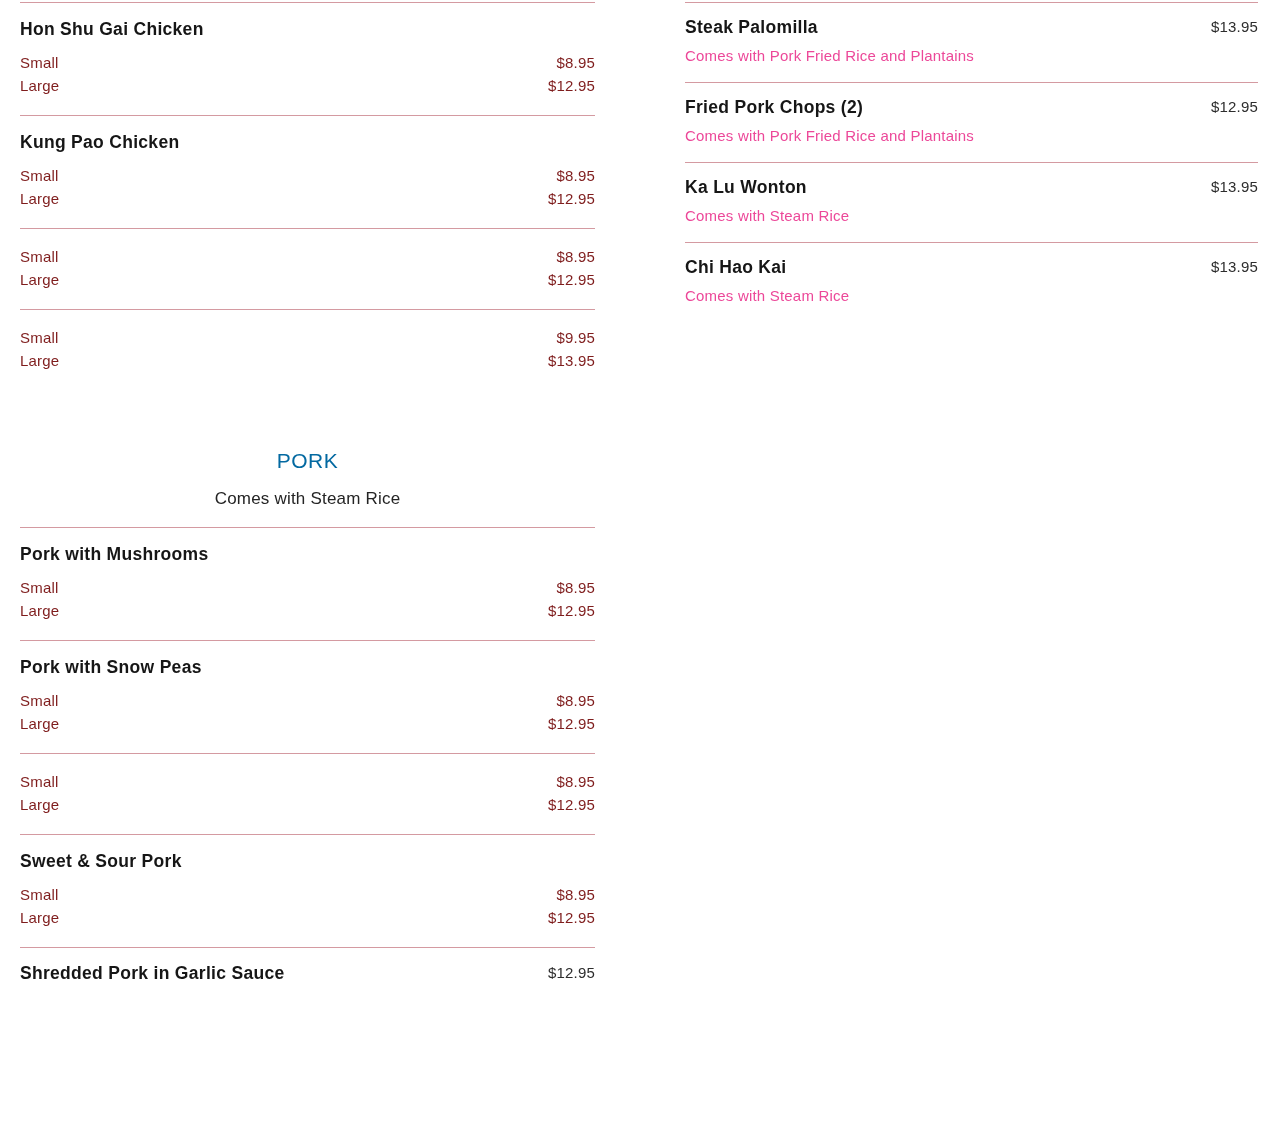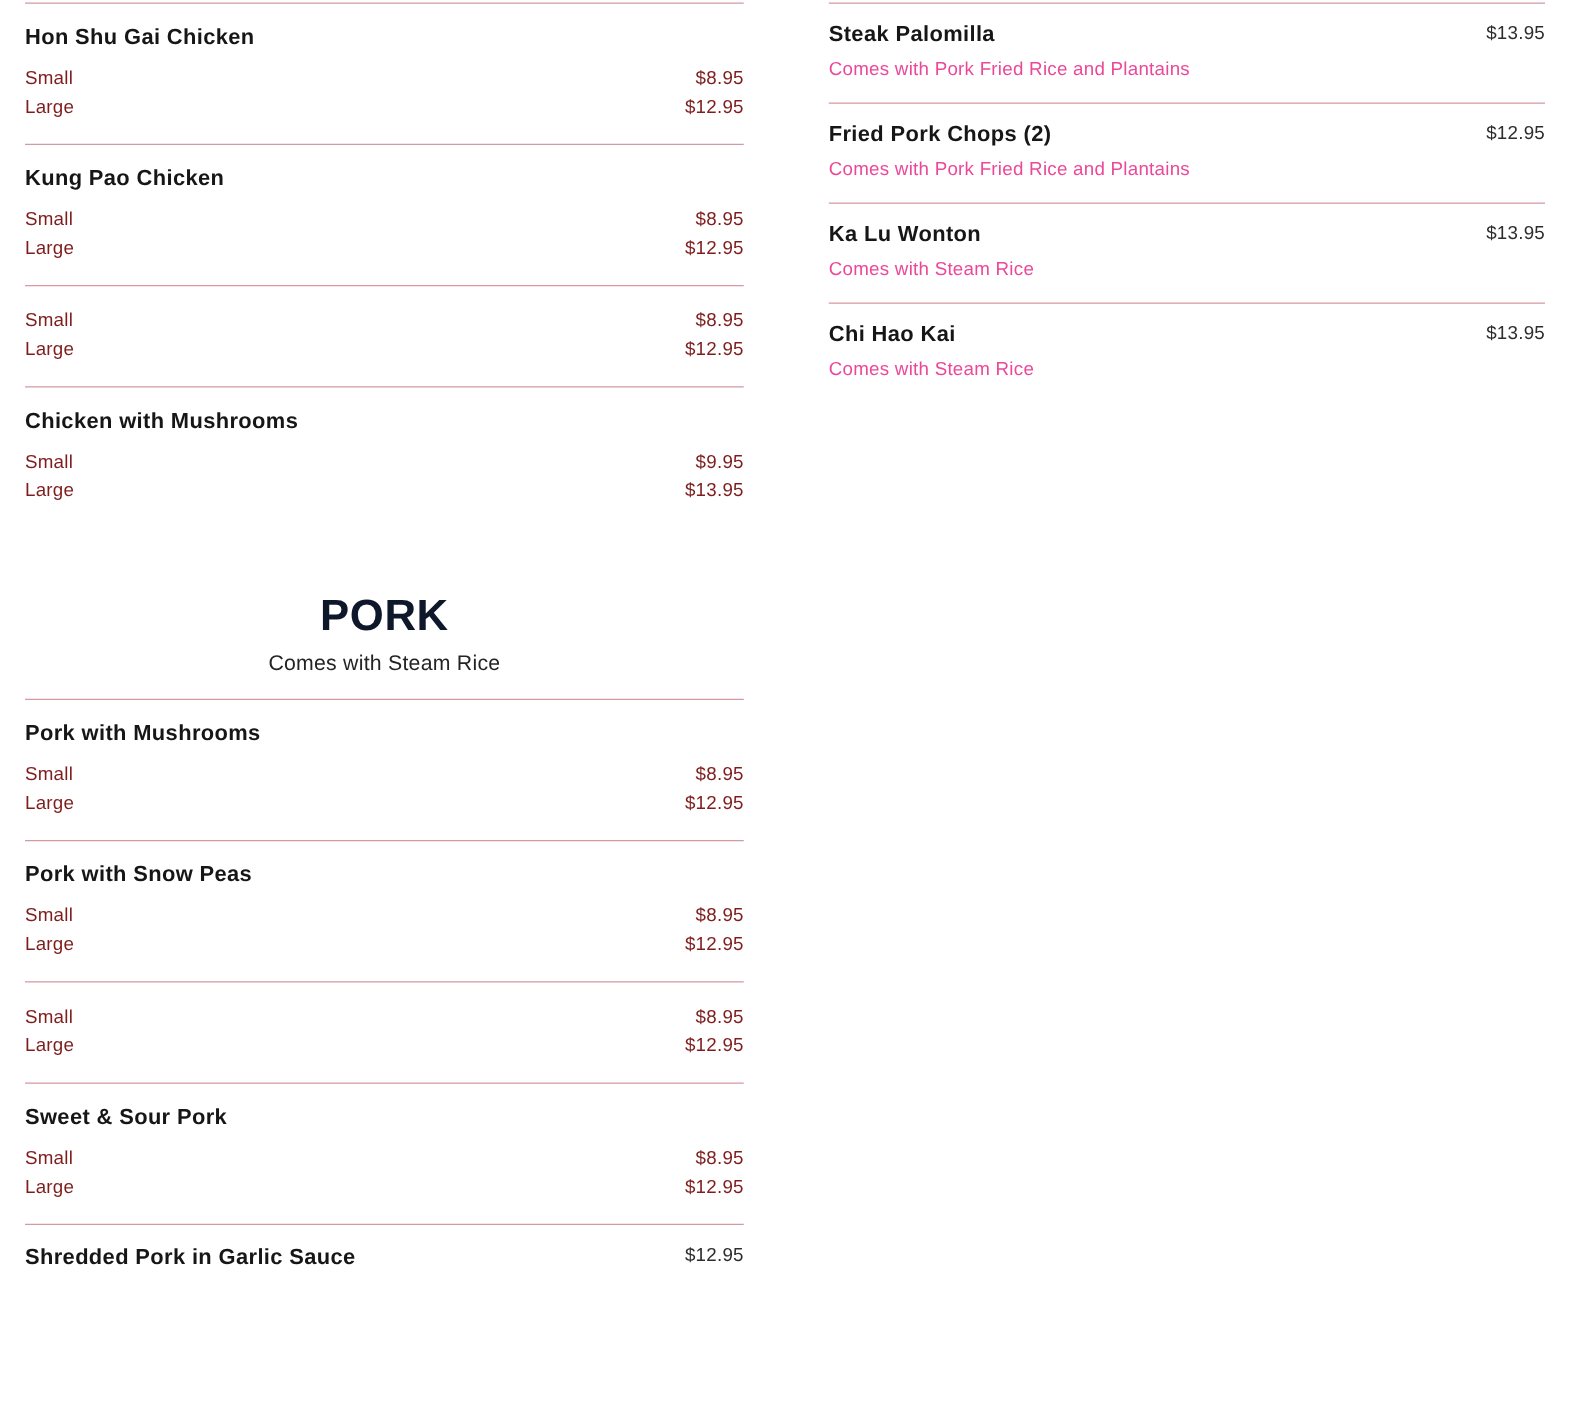--- a/index.html
+++ b/index.html
@@ -8,21 +8,21 @@
     font-family: "Liberation Sans", sans-serif;
     color: #222222;
     -webkit-font-smoothing: antialiased;
   }
   .page {
     width: 1269px;
     height: 1134px;
     background: #ffffff;
     padding: 2px 21px 0 20px;
     display: flex;
-    gap: 68px;
+    gap: 90px;
     overflow: hidden;
   }
   .col { flex: none; }
   .col-left { width: 575px; }
   .col-right { width: 573px; }
 
   
   .item { border-top: 1px solid #d49aa1; }
 
   
@@ -46,23 +46,23 @@
   .opt-label { letter-spacing: 0.2px; }
   .opt-price { letter-spacing: 0.2px; }
 
   
   .section-header {
     margin-top: 56px;
     padding-bottom: 19px;
     text-align: center;
   }
   .section-title {
-    color: #0f172a;
-    font-size: 35px;
-    font-weight: 700;
+    color: #0369a1;
+    font-size: 21px;
+    font-weight: 400;
     letter-spacing: 0.5px;
     margin: 0 0 13px 0;
     line-height: 30px;
   }
   .section-subtitle {
     font-size: 17px;
     color: #242424;
     margin: 0;
     line-height: 19px;
     letter-spacing: 0.2px;
@@ -132,21 +132,20 @@
         <span class="opt-label">Small</span>
         <span class="opt-price">$8.95</span>
       </div>
       <div class="opt-row">
         <span class="opt-label">Large</span>
         <span class="opt-price">$12.95</span>
       </div>
     </section>
 
     <section class="item item-multi">
-      <h3 class="item-name">Chicken with Mushrooms</h3>
       <div class="opt-row">
         <span class="opt-label">Small</span>
         <span class="opt-price">$9.95</span>
       </div>
       <div class="opt-row">
         <span class="opt-label">Large</span>
         <span class="opt-price">$13.95</span>
       </div>
     </section>
 

